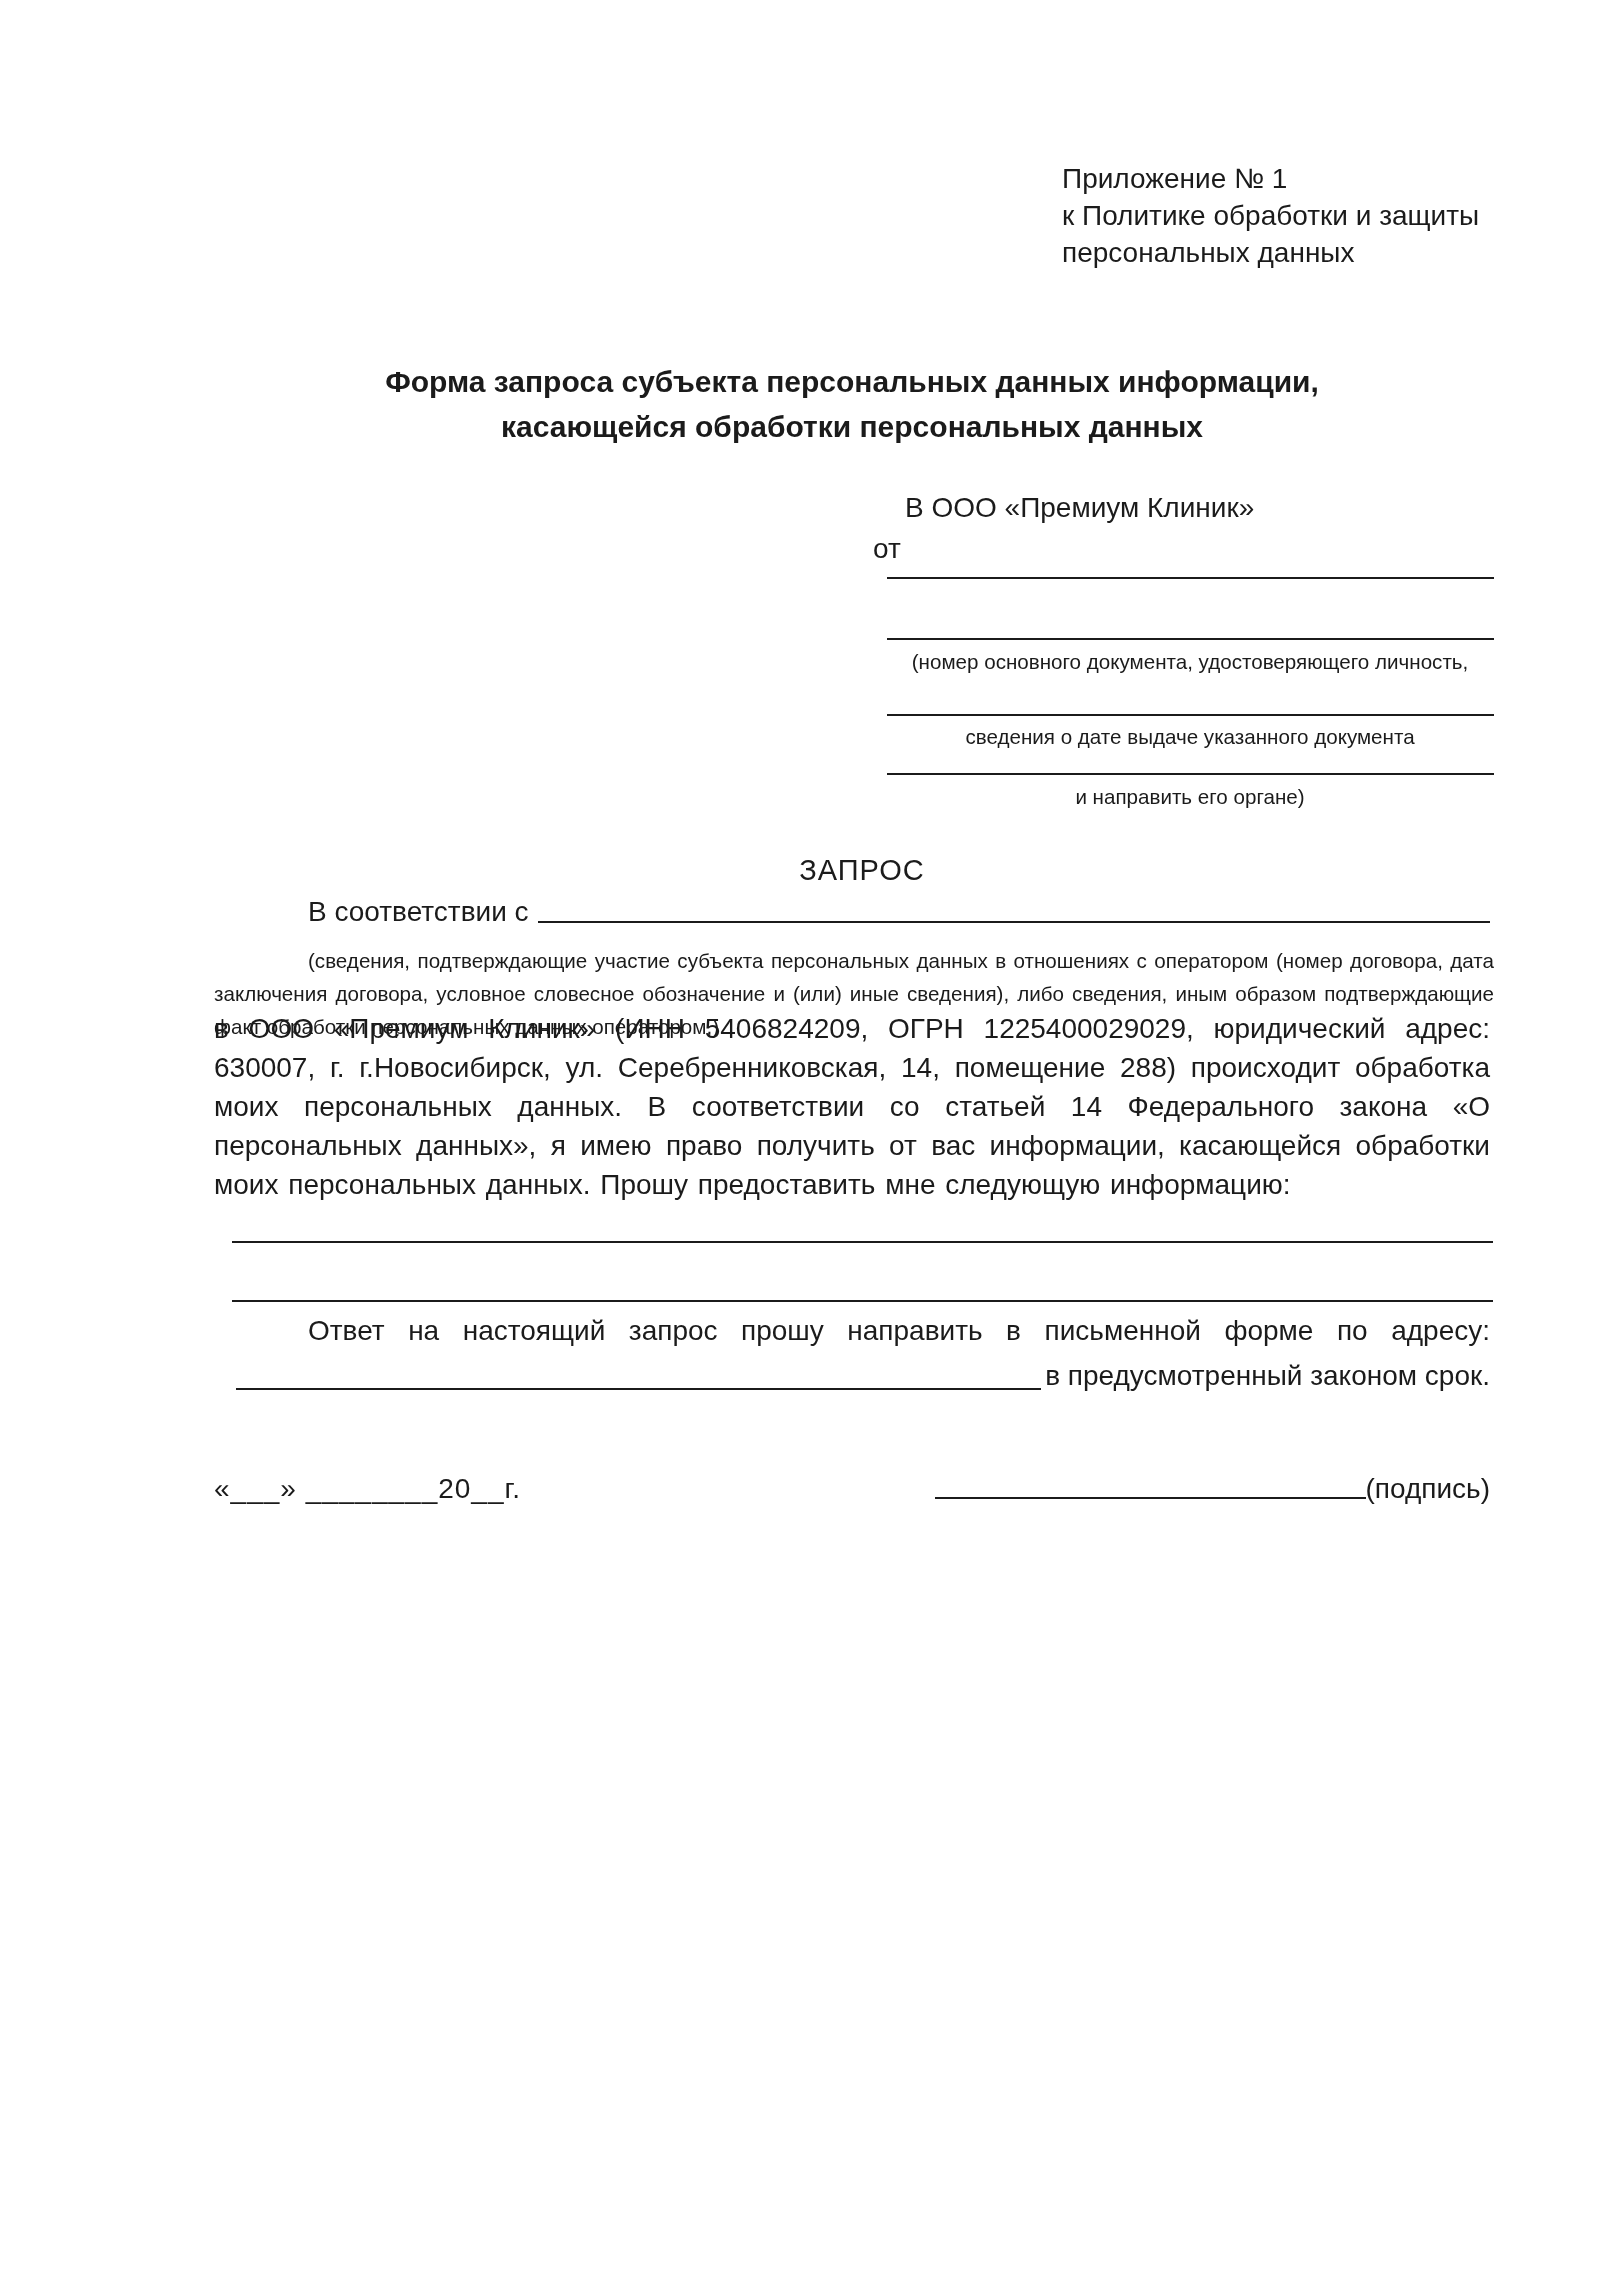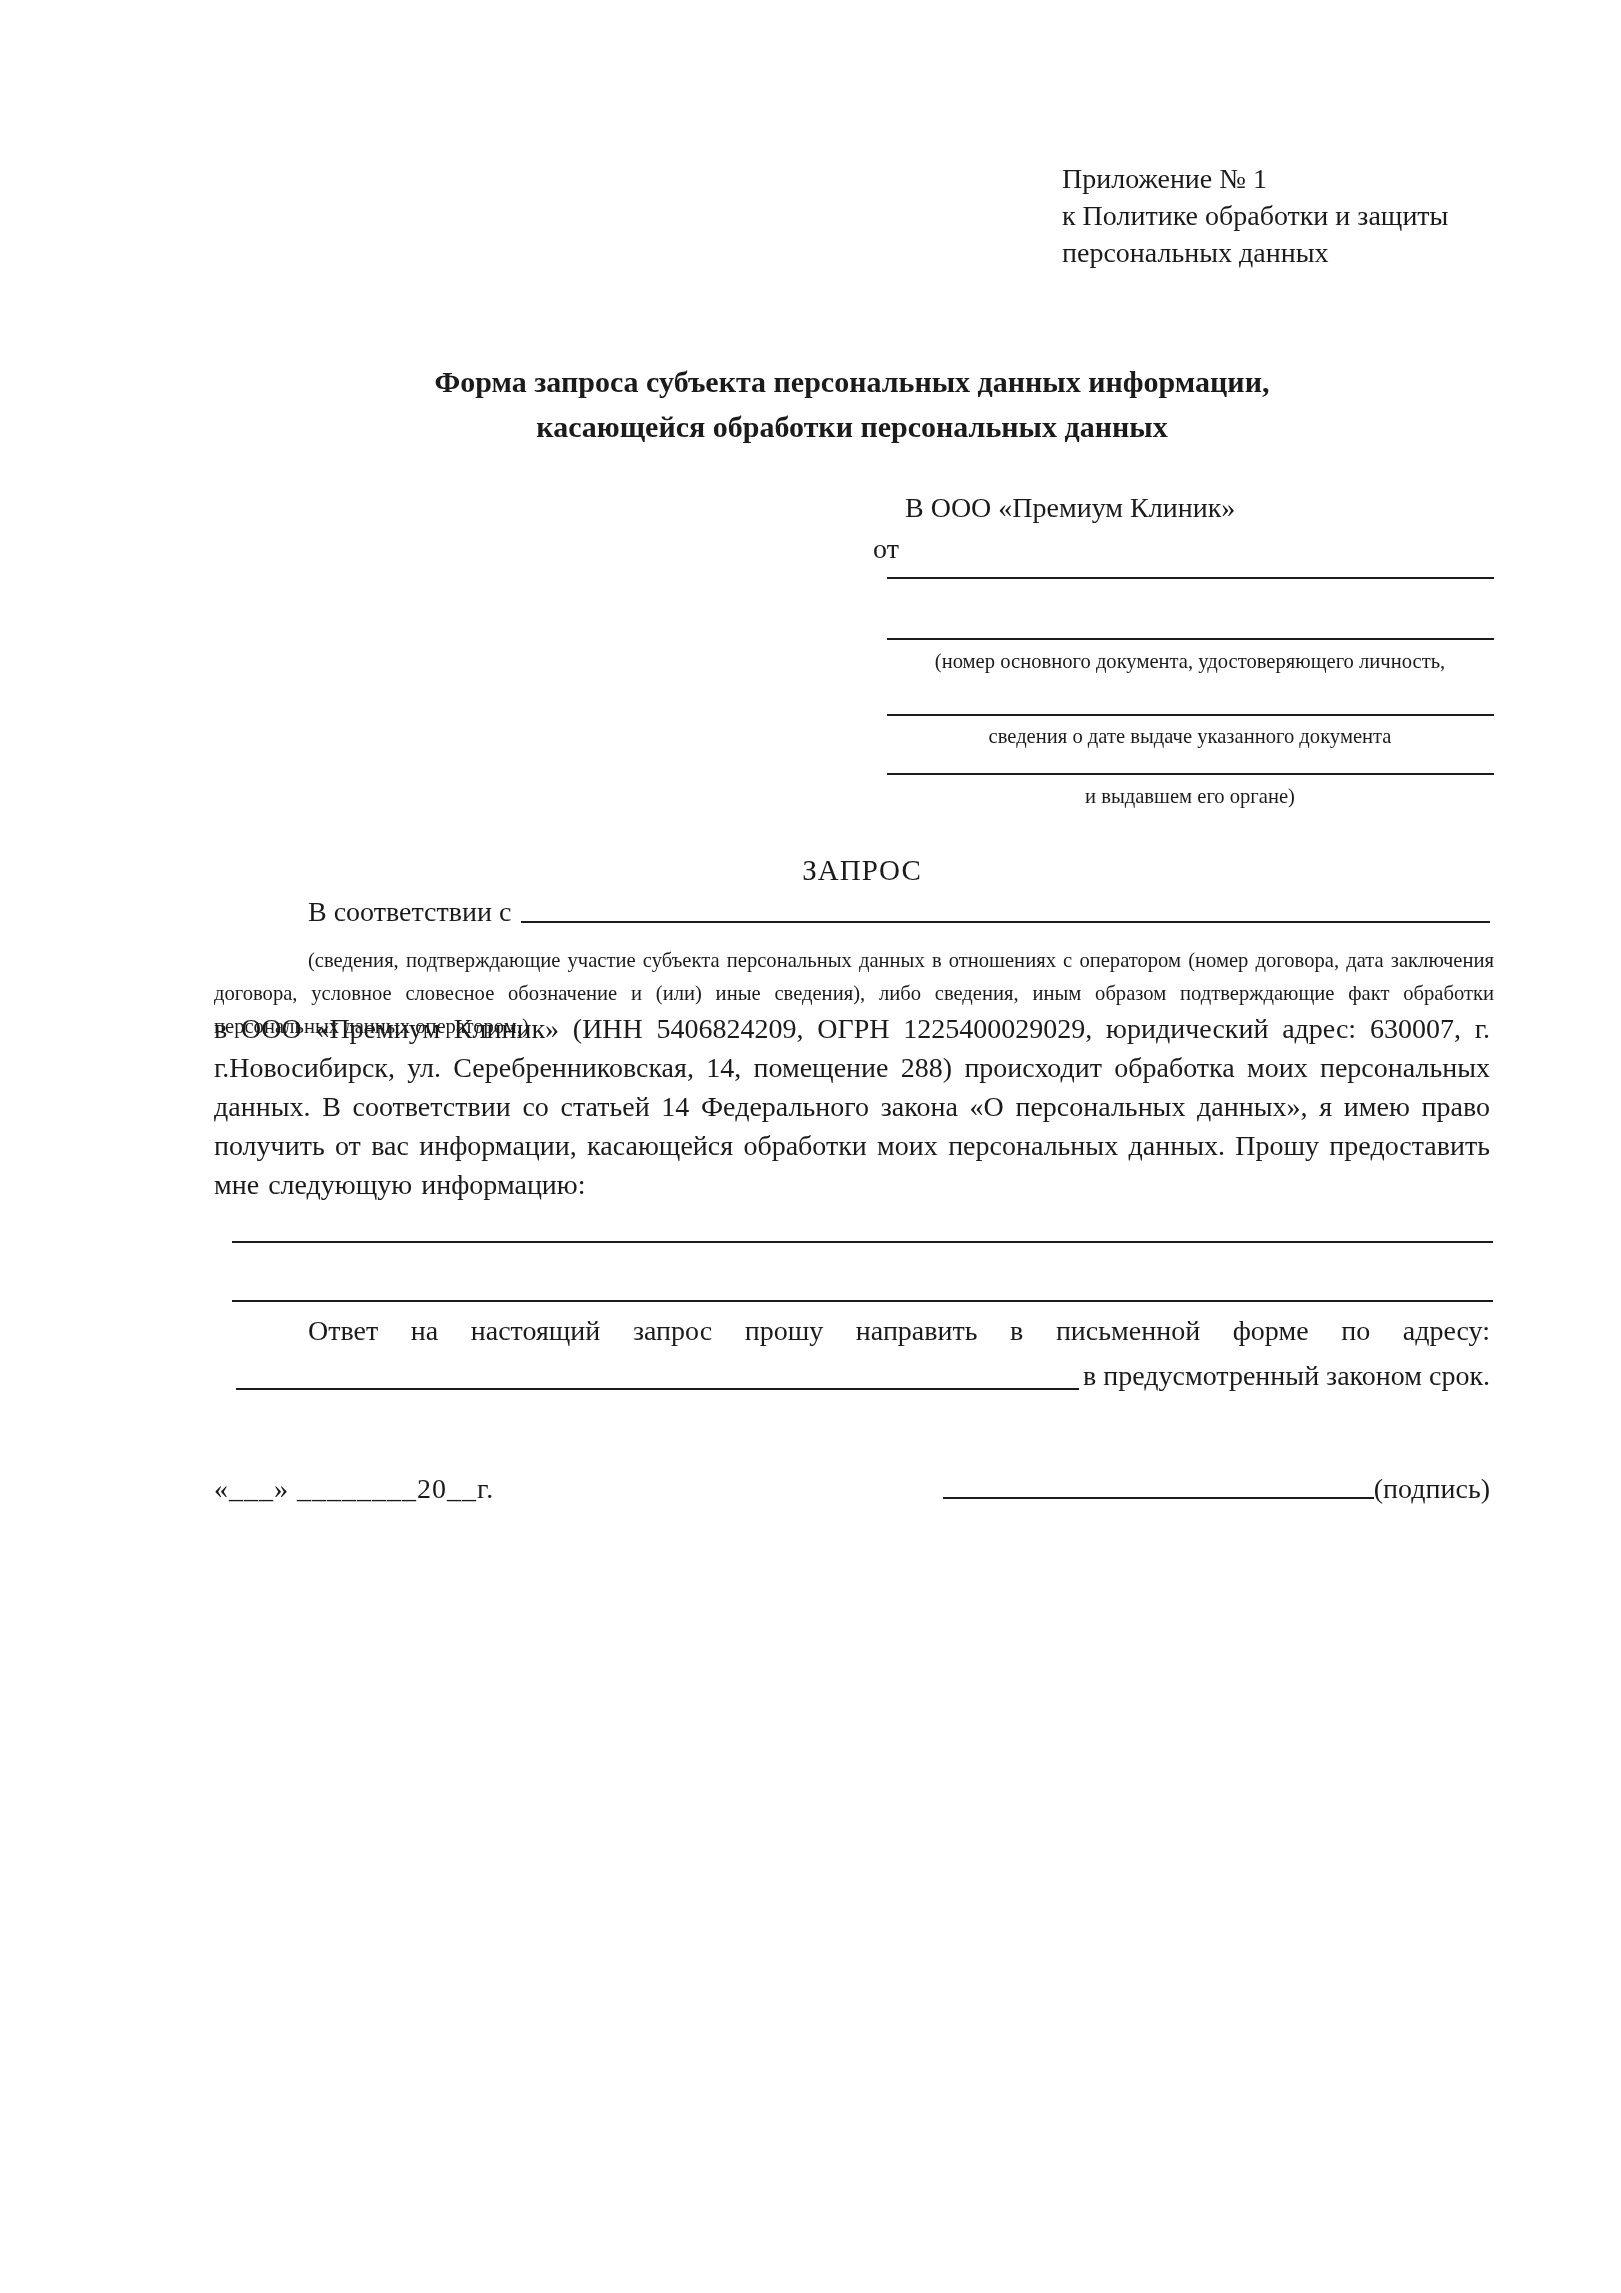--- a/index.html
+++ b/index.html
@@ -1,21 +1,21 @@
 <!DOCTYPE html>
 <html lang="ru"><head>
 <meta charset="utf-8">
 <style>
   html, body { margin: 0; padding: 0; background: #e8e8e8; }
   .page {
     position: relative;
     width: 1621px;
     height: 2294px;
     background: #ffffff;
-    font-family: Liberation Serif, serif;
+    font-family: Liberation Sans, sans-serif;
     color: #1b1b1b;
     overflow: hidden;
   }
   .abs { position: absolute; }
 
   
   .appendix { left: 1062px; top: 160px; width: 461px; font-size: 28px; line-height: 37px; }
 
   
   .title { left: 214px; top: 359px; width: 1276px; text-align: center;
@@ -98,21 +98,21 @@
 
   <div class="abs rule hdr-rule rule-fio"></div>
 
   <div class="abs rule hdr-rule rule-doc1"></div>
   <div class="abs cap cap-doc1">(номер основного документа, удостоверяющего личность,</div>
 
   <div class="abs rule hdr-rule rule-doc2"></div>
   <div class="abs cap cap-doc2">сведения о дате выдаче указанного документа</div>
 
   <div class="abs rule hdr-rule rule-doc3"></div>
-  <div class="abs cap cap-doc3">и выдавшем его органе)</div>
+  <div class="abs cap cap-doc3">и направить его органе)</div>
 
   <div class="abs zapros">ЗАПРОС</div>
 
   <div class="abs accordance">
     <span class="indent"></span>
     <span class="lead">В соответствии с</span>
     <span class="fill"></span>
   </div>
 
   <div class="abs note">(сведения, подтверждающие участие субъекта персональных данных в отношениях с оператором (номер договора, дата заключения договора, условное словесное обозначение и (или) иные сведения), либо сведения, иным образом подтверждающие факт обработки персональных данных оператором,)</div>

